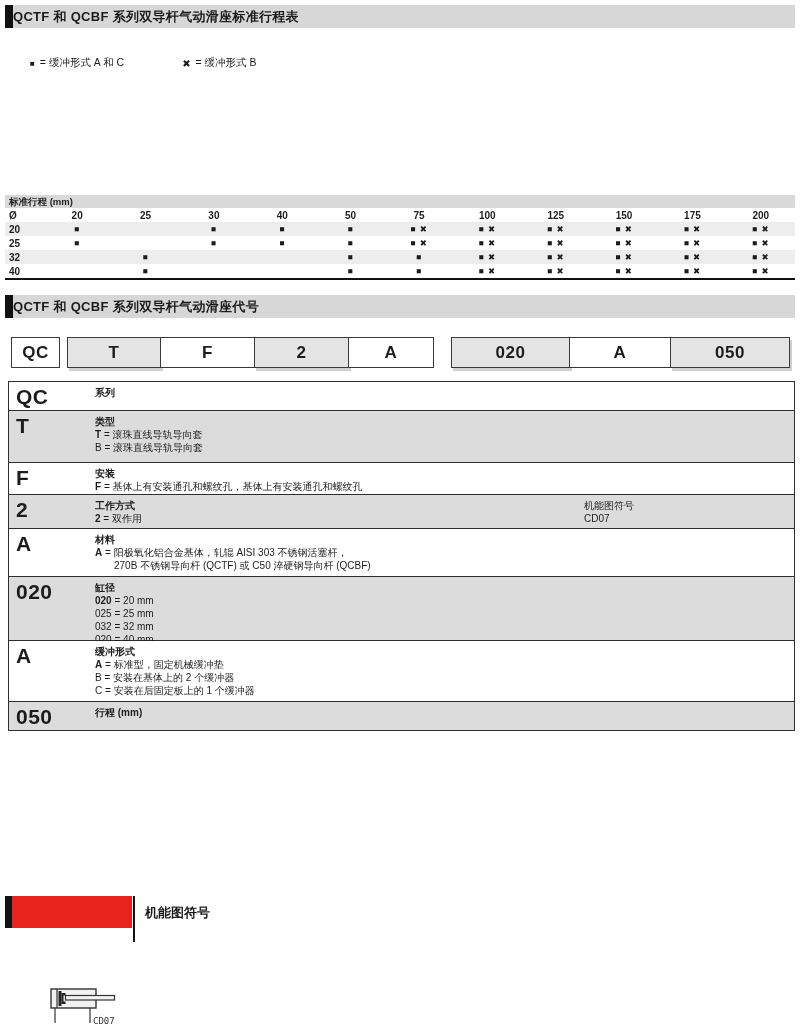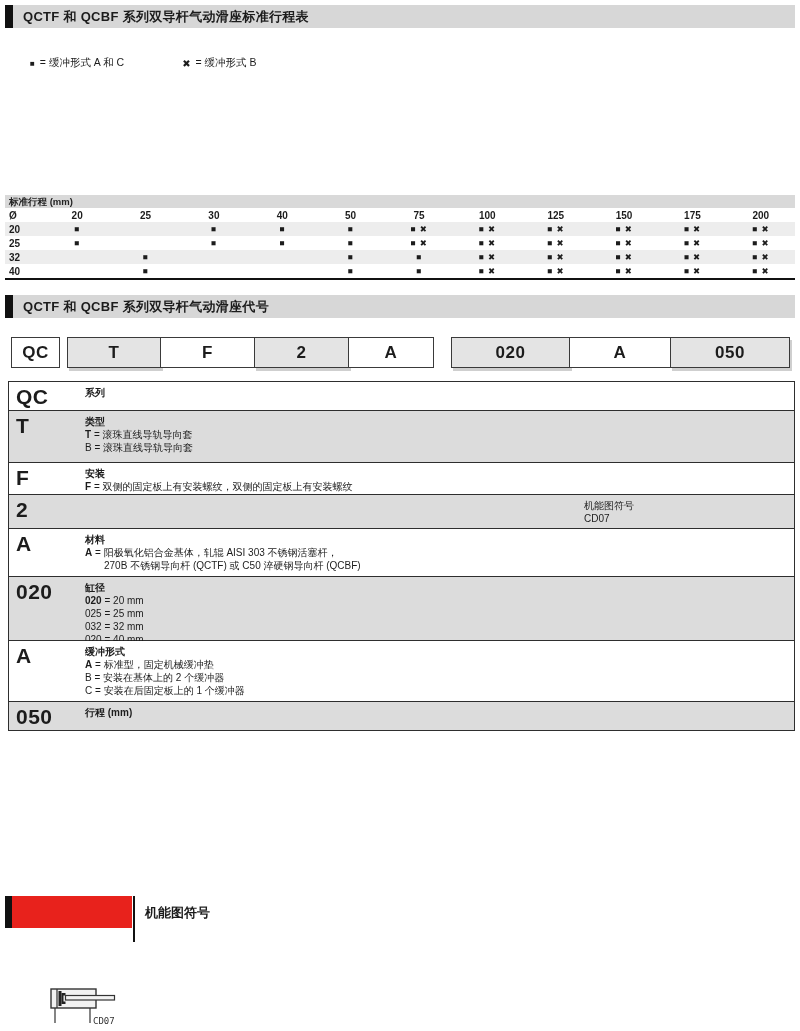--- a/index.html
+++ b/index.html
@@ -8,21 +8,21 @@
     width:800px; height:1031px; position:relative; background:#ffffff;
     font-family:"Liberation Sans","DejaVu Sans",sans-serif; color:#1c1c1c;
     overflow:hidden;
   }
   
   .secbar {
     position:absolute; left:5px; width:790px; height:23px;
     background:#d7d7d7; display:flex; align-items:center;
   }
   .secbar .accent { width:8px; height:23px; background:#111; flex:0 0 8px; }
-  .secbar .sectitle { font-size:13px; font-weight:bold; padding-left:10px; letter-spacing:.3px; }
+  .secbar .sectitle { font-size:13px; font-weight:bold; padding-left:0; letter-spacing:.3px; }
 
   
   .legend { position:absolute; left:30px; top:56px; display:flex; gap:58px; font-size:10.5px; }
   .legend .item { display:flex; align-items:center; gap:5px; }
   .legend .sq { font-size:8px; }
   .legend .xx { font-size:10px; font-weight:bold; }
 
   
   .stable { position:absolute; left:5px; top:183px; width:790px; font-size:10px;margin-top:12px; }
   .stable .tbar { height:13px; background:#d9d9d9; font-size:9.5px; font-weight:600;
@@ -53,21 +53,21 @@
   .code-seg:nth-child(8){ width:120px; margin-left:-1px; }
 
   
   .details { position:absolute; left:8px; top:381px; width:787px; border:1px solid #2e2e2e; }
   .drow { display:flex; border-bottom:1px solid #2e2e2e; background:#fff; position:relative; }
   .drow:last-child { border-bottom:none; }
   .drow.gray { background:#dcdcdc; }
   .r0{height:29px;} .r1{height:52px;} .r2{height:32px;} .r3{height:34px;}
   .r4{height:48px;} .r5{height:64px;} .r6{height:61px;} .r7{height:28px;}
   .dcode { flex:0 0 76px; font-size:21px; font-weight:bold; padding:3px 0 0 7px; letter-spacing:.5px; }
-  .dbody { flex:1; padding-top:4px; font-size:10px; line-height:13px; }
+  .dbody { flex:1; padding-top:4px; font-size:10px; line-height:13px;margin-left:10px; }
   .dtitle { font-weight:bold; font-size:10px; }
   .dline .k { font-weight:normal; }
   .dline .kb { font-weight:bold; }
   .dline.indent { padding-left:19px; }
   .dside { position:absolute; left:575px; top:4px; font-size:10px; line-height:13px; }
 
   
   .redwrap { position:absolute; left:5px; top:896px; }
   .redblock { width:127px; height:32px; background:#e8221c; border-left:7px solid #111; }
   .vline { position:absolute; left:128px; top:0; width:2px; height:46px; background:#111; }
@@ -205,26 +205,30 @@
       <div class="dtitle">类型</div>
       <div class="dline"><span class="kb">T</span> <span>= 滚珠直线导轨导向套</span></div>
       <div class="dline"><span class="k">B</span> <span>= 滚珠直线导轨导向套</span></div>
     </div>
   </div>
 
   <div class="drow r2">
     <div class="dcode">F</div>
     <div class="dbody">
       <div class="dtitle">安装</div>
-      <div class="dline"><span class="kb">F</span> <span>= 双侧的固定板上有安装螺纹，双侧的固定板上有安装螺纹</span></div>
+      <div class="dline"><span class="kb">F</span> <span>= 基体上有安装通孔和螺纹孔，基体上有安装通孔和螺纹孔</span></div>
     </div>
   </div>
 
   <div class="drow gray r3">
     <div class="dcode">2</div>
+    <div class="dbody">
+      <div class="dtitle">工作方式</div>
+      <div class="dline"><span class="kb">2</span> <span>= 双作用</span></div>
+    </div>
     <div class="dside">
       <div>机能图符号</div>
       <div>CD07</div>
     </div>
   </div>
 
   <div class="drow r4">
     <div class="dcode">A</div>
     <div class="dbody">
       <div class="dtitle">材料</div>

